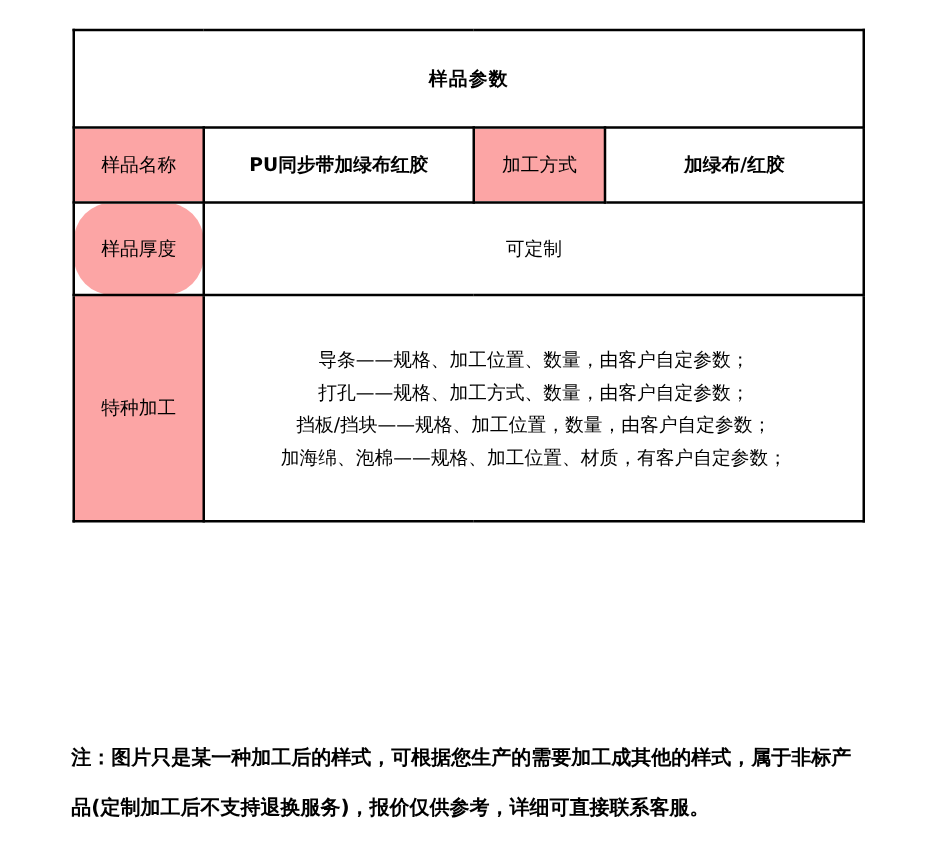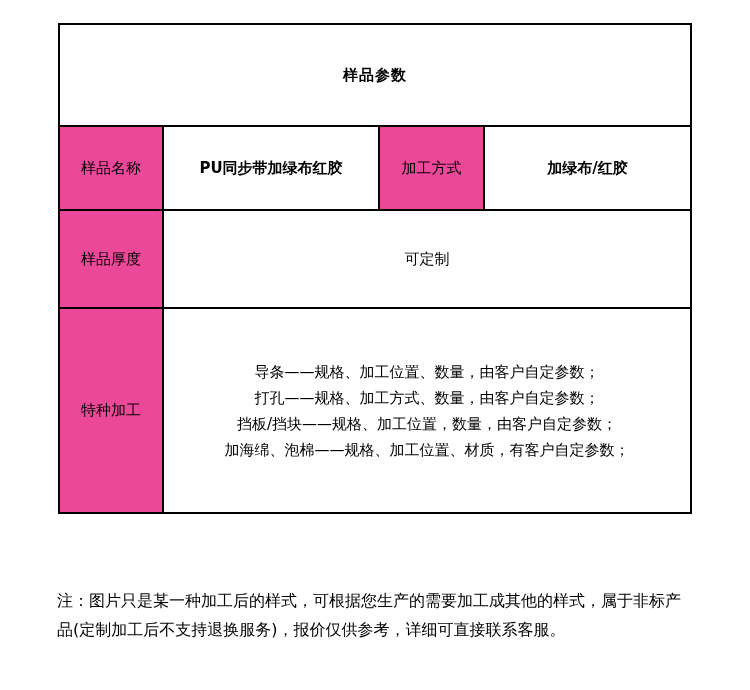--- a/index.html
+++ b/index.html
@@ -22,68 +22,68 @@
     left: 58px;
     top: 23px;
     width: 632px;
     border-collapse: collapse;
     table-layout: fixed;
   }
   table.spec-table td, table.spec-table th {
     border: 2px solid #000000;
     font-size: 15px;
     line-height: 1.35;
-    padding: 16px;
+    padding: 4px;
     vertical-align: middle;
     overflow: hidden;
   }
   th.title-cell {
     height: 68px;
     font-size: 25px;
     font-weight: 700;
     text-align: center;
     letter-spacing: 1px;
     background: #ffffff;
   }
   td.lbl {
-    background: #ec4899;
+    background: #fca5a5;
     text-align: center;
     font-weight: 400;
   }
   td.lbl.ls { letter-spacing: 3px; }
   td.val-c {
     text-align: center;
     font-weight: 700;
     font-size: 16px;
     margin-left: 44px;
   }
   td.val-l {
     text-align: center;
     font-weight: 400;
     font-size: 16px;
     padding-left: 17px;
     padding-right: 10px;
   }
   tr.r-small  td { height: 50px; }
-  tr.r-mid    td { height: 64px; }
+  tr.r-mid    td { height: 64px; border-radius: 31px; }
   tr.r-mid2   td { height: 66px; }
   tr.r-big    td { height: 171px; }
   tr.r-last   td { height: 62px; }
   .multiline div {
     line-height: 26px;
     white-space: nowrap;
   }
   .note {
     position: absolute;
     left: 57px;
     top: 586px;
     width: 636px;
     font-size: 16px;
-    font-weight: 400;
-    line-height: 29px;
+    font-weight: 700;
+    line-height: 40px;
     text-align: left;
     margin: 0;
   }
 </style>
 </head>
 <body>
 
 <div class="page">
 
   <table class="spec-table">

